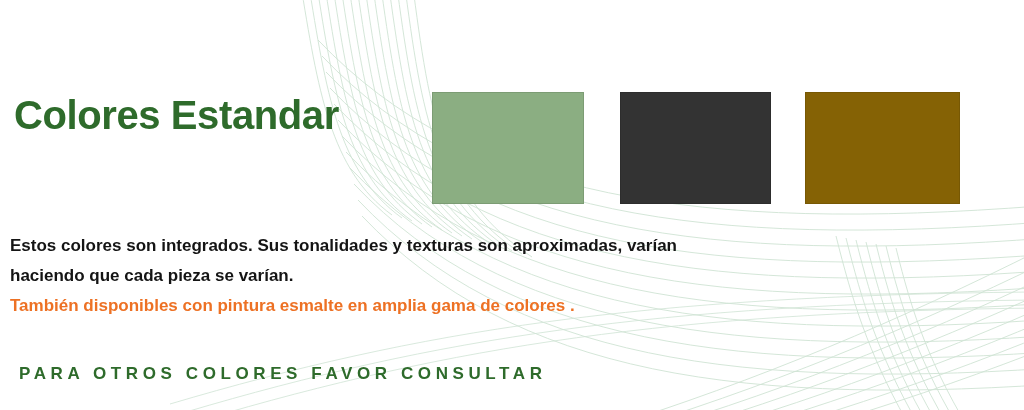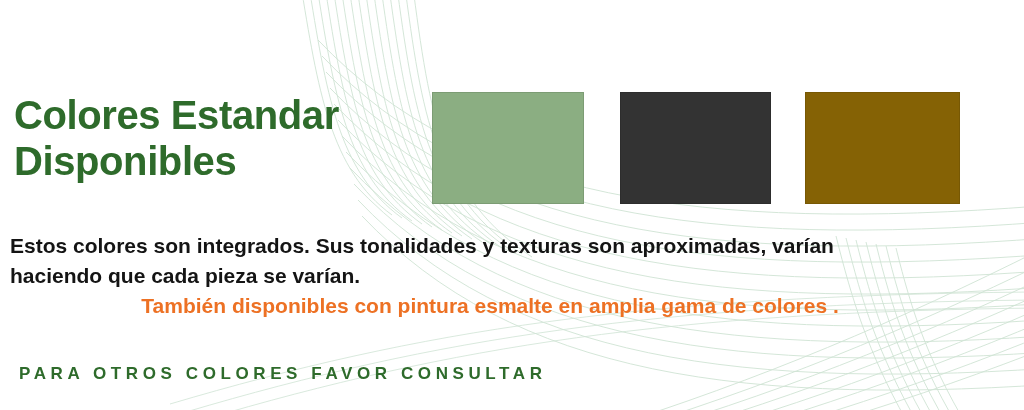--- a/index.html
+++ b/index.html
@@ -73,30 +73,29 @@
 
   
   .body-copy {
     position: absolute;
     left: 10px;
     top: 231px;
     width: 960px;
   }
   .body-line {
     display: block;
-    font-size: 21px;
+    font-size: 17px;
     line-height: 30px;
     font-weight: bold;
     color: #141414;
     white-space: nowrap;
   }
   .body-line.accent {
     color: #ED7124;
     font-weight: bold;
-    text-align: center;
   }
 
   
   .footer-note {
     position: absolute;
     left: 11px;
     top: 356px;
     margin: 8px;
     font-size: 17px;
     font-weight: bold;
@@ -172,21 +171,20 @@
         <path d="M186 412 C 436 338, 656 304, 1034 300"></path>
         <path d="M202 420 C 452 346, 672 312, 1038 308"></path>
       </g>
     </g>
   </svg>
 
   <div class="content">
 
     <h1 class="heading">
       <span class="heading-line">Colores Estandar</span>
-      <span class="heading-line">Disponibles</span>
     </h1>
 
     <div class="swatches">
       <div class="swatch swatch-0" style="background:#8BAE82"></div>
       <div class="swatch swatch-1" style="background:#333333"></div>
       <div class="swatch swatch-2" style="background:#856205"></div>
     </div>
 
     <div class="body-copy">
       <span class="body-line">Estos colores son integrados.  Sus tonalidades y texturas son aproximadas, varían</span>

